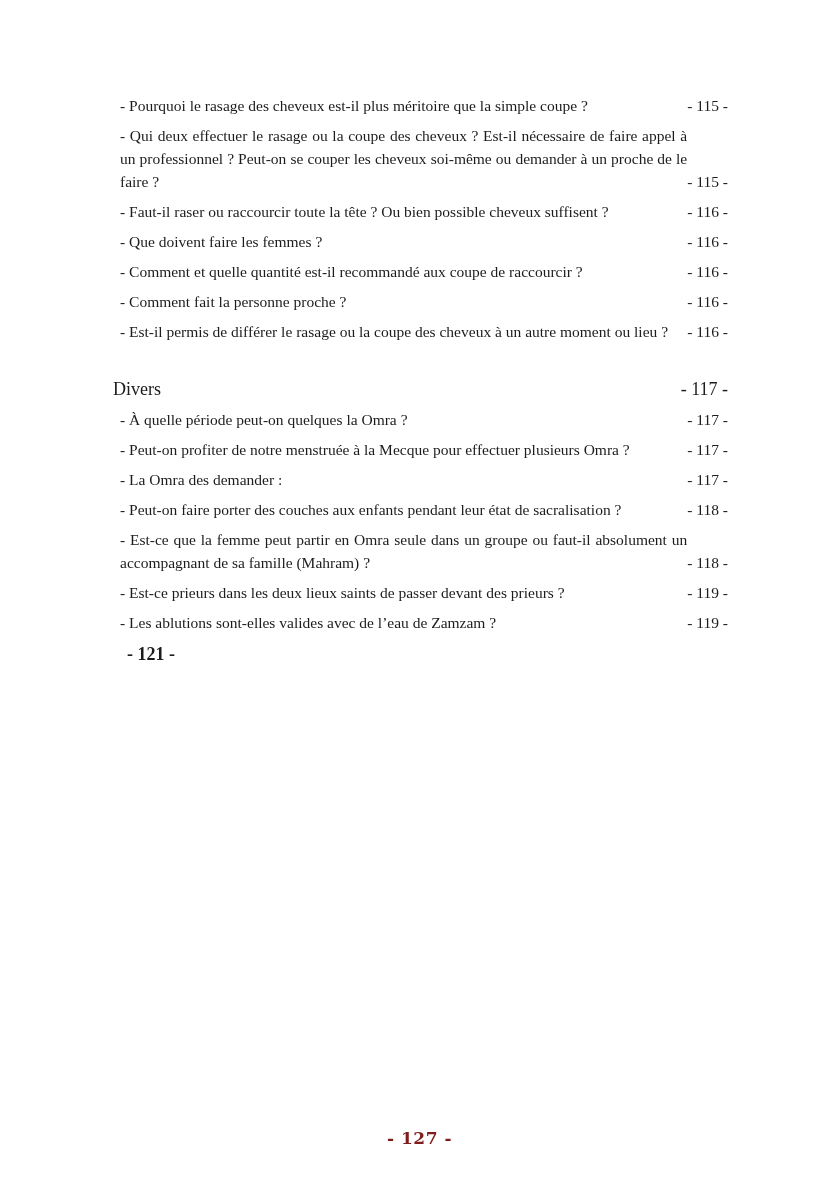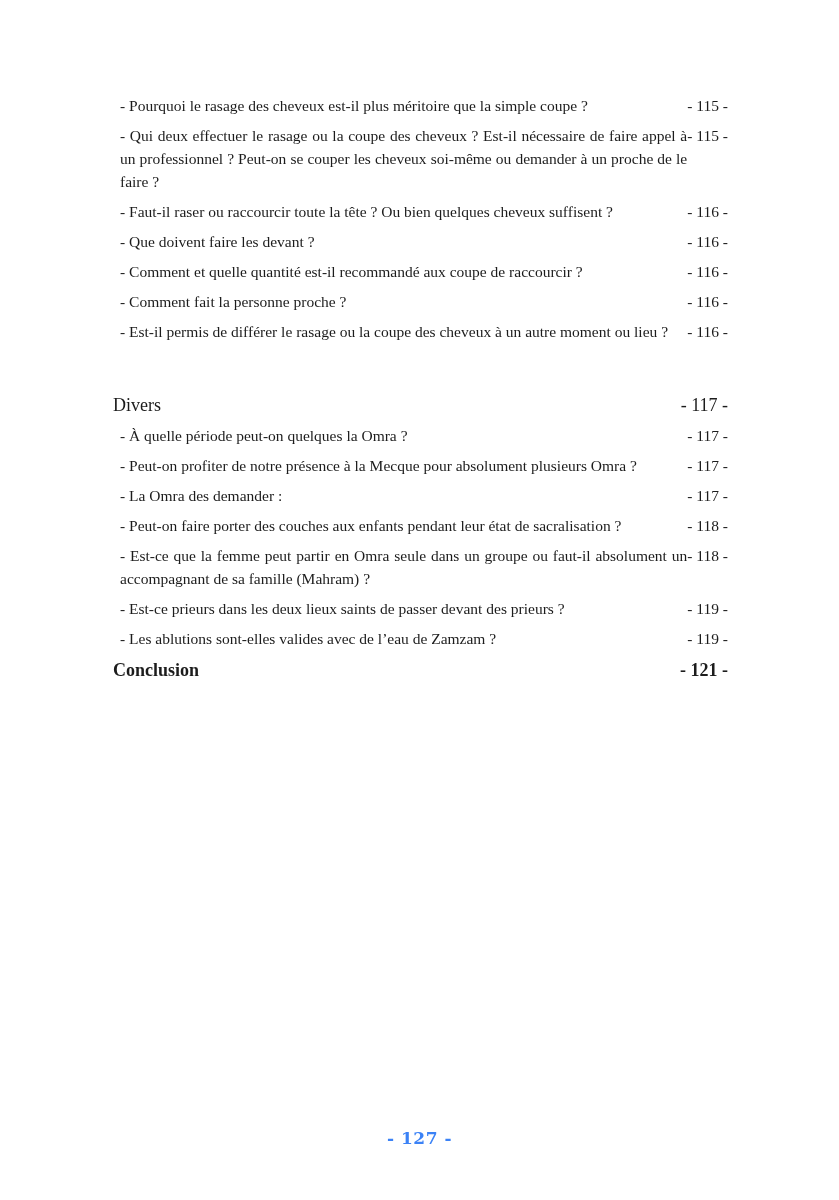--- a/index.html
+++ b/index.html
@@ -16,21 +16,21 @@
     color: #1c1c1c;
   }
   .content {
     position: absolute;
     left: 113px;
     top: 94px;
     width: 615px;
   }
   .toc-item {
     display: flex;
-    align-items: flex-start;
+    align-items: flex-end;
     margin: 0 0 7px 7px;
     font-size: 15.5px;
     line-height: 23px;
   }
   .toc-item .text {
     flex: 1;
     text-align: justify;
     hyphens: none;
   }
   .toc-item .pg {
@@ -45,57 +45,57 @@
     margin: 0 0 6px 0;
   }
   .toc-heading .label {
     flex: 1;
   }
   .toc-heading .pg {
     white-space: nowrap;
     margin-left: 14px;
   }
   .toc-heading.space-above {
-    margin-top: 49px;
+    margin-top: 33px;
   }
   .toc-heading.bold {
     font-weight: bold;
   }
   .footer {
     position: absolute;
     top: 1128px;
     left: 0;
     width: 839px;
     text-align: center;
     font-family: "DejaVu Serif", serif;
     font-weight: 600;
     font-size: 17px;
     letter-spacing: 0.5px;
-    color: #3b82f6;
+    color: #7f1d1d;
   }
 </style>
 </head>
 <body>
 
 <div class="content">
 
   <div class="toc-item">
     <span class="text">- Pourquoi le rasage des cheveux est-il plus méritoire que la simple coupe ?</span>
     <span class="pg">- 115 -</span>
   </div>
   <div class="toc-item">
     <span class="text">- Qui deux effectuer le rasage ou la coupe des cheveux ? Est-il nécessaire de faire appel à un professionnel ? Peut-on se couper les cheveux soi-même ou demander à un proche de le faire ?</span>
     <span class="pg">- 115 -</span>
   </div>
   <div class="toc-item">
-    <span class="text">- Faut-il raser ou raccourcir toute la tête ? Ou bien quelques cheveux suffisent ?</span>
+    <span class="text">- Faut-il raser ou raccourcir toute la tête ? Ou bien possible cheveux suffisent ?</span>
     <span class="pg">- 116 -</span>
   </div>
   <div class="toc-item">
-    <span class="text">- Que doivent faire les devant ?</span>
+    <span class="text">- Que doivent faire les femmes ?</span>
     <span class="pg">- 116 -</span>
   </div>
   <div class="toc-item">
     <span class="text">- Comment et quelle quantité est-il recommandé aux coupe de raccourcir ?</span>
     <span class="pg">- 116 -</span>
   </div>
   <div class="toc-item">
     <span class="text">- Comment fait la personne proche ?</span>
     <span class="pg">- 116 -</span>
   </div>
@@ -107,21 +107,21 @@
   <div class="toc-heading space-above">
     <span class="label">Divers</span>
     <span class="pg">- 117 -</span>
   </div>
 
   <div class="toc-item">
     <span class="text">- À quelle période peut-on quelques la Omra ?</span>
     <span class="pg">- 117 -</span>
   </div>
   <div class="toc-item">
-    <span class="text">- Peut-on profiter de notre présence à la Mecque pour absolument plusieurs Omra ?</span>
+    <span class="text">- Peut-on profiter de notre menstruée à la Mecque pour effectuer plusieurs Omra ?</span>
     <span class="pg">- 117 -</span>
   </div>
   <div class="toc-item">
     <span class="text">- La Omra des demander :</span>
     <span class="pg">- 117 -</span>
   </div>
   <div class="toc-item">
     <span class="text">- Peut-on faire porter des couches aux enfants pendant leur état de sacralisation ?</span>
     <span class="pg">- 118 -</span>
   </div>
@@ -132,19 +132,18 @@
   <div class="toc-item">
     <span class="text">- Est-ce prieurs dans les deux lieux saints de passer devant des prieurs ?</span>
     <span class="pg">- 119 -</span>
   </div>
   <div class="toc-item">
     <span class="text">- Les ablutions sont-elles valides avec de l’eau de Zamzam ?</span>
     <span class="pg">- 119 -</span>
   </div>
 
   <div class="toc-heading bold">
-    <span class="label">Conclusion</span>
     <span class="pg">- 121 -</span>
   </div>
 
 </div>
 
 <div class="footer">- 127 -</div>
 
 </body></html>

